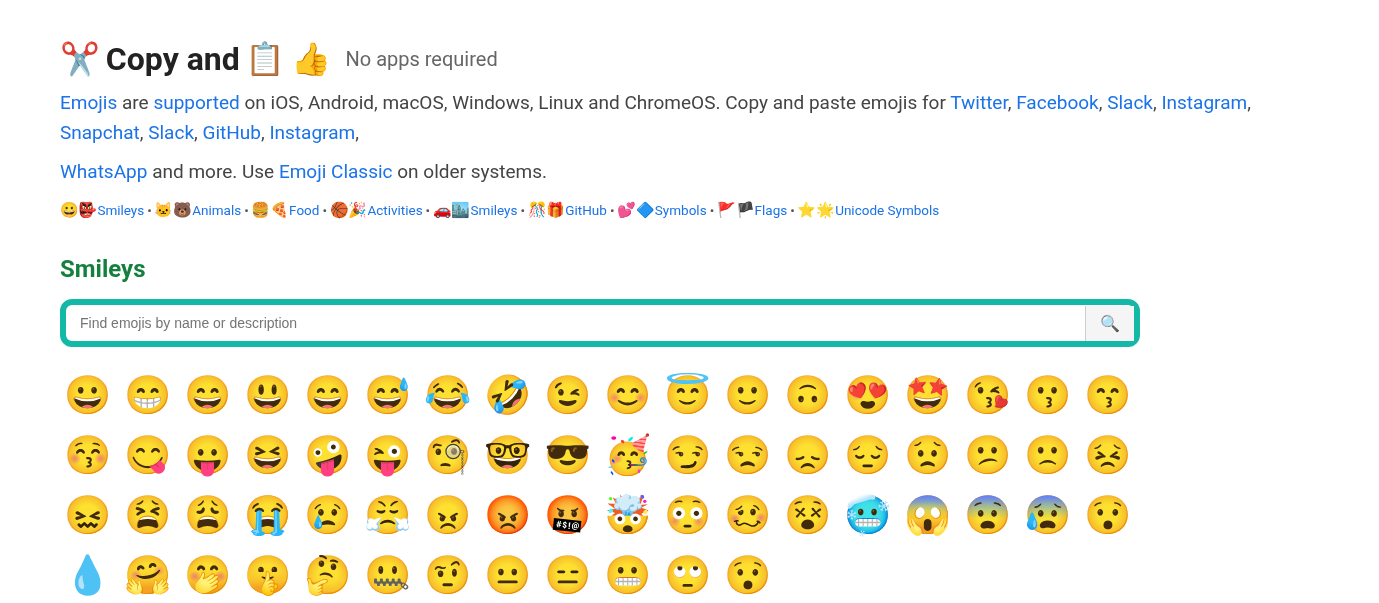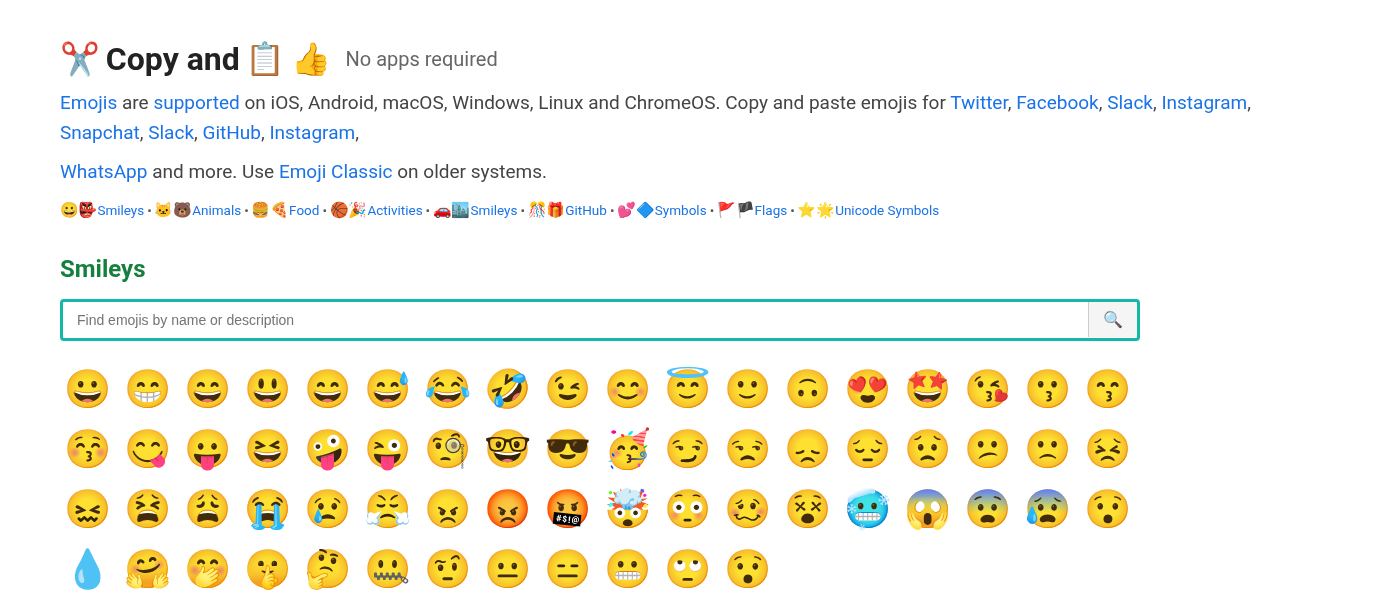--- a/index.html
+++ b/index.html
@@ -50,23 +50,23 @@
       margin: 0 3px;
     }
     .section-title {
       font-size: 24px;
       font-weight: bold;
       color: #15803d;
       margin-bottom: 16px;
     }
     .search-bar {
       display: flex;
-      align-items: flex-start;
-      border: 3px solid #14b8a6;
-      border-radius: 4px;
+      align-items: flex-end;
+      border: 6px solid #14b8a6;
+      border-radius: 12px;
       margin-bottom: 20px;
       max-width: 1080px;
     }
     .search-bar input {
       flex: 1;
       border: none;
       outline: none;
       padding: 10px 14px;
       font-size: 14px;
       color: #555;

